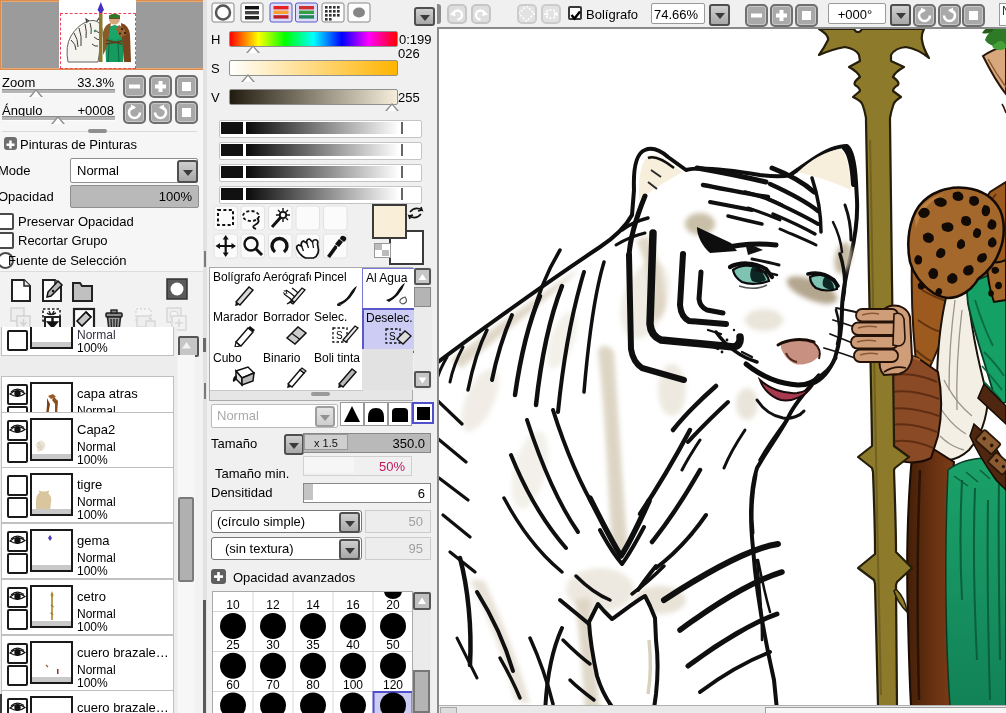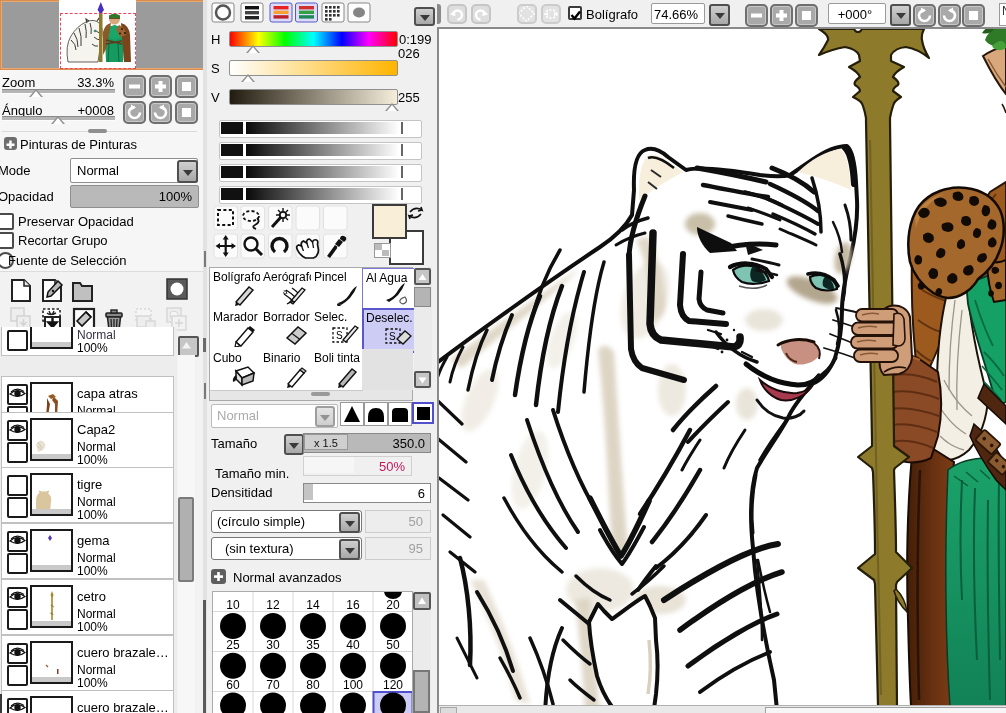--- a/index.html
+++ b/index.html
@@ -586,21 +586,21 @@
   <div class="abs" style="left:4px;top:537px;width:149px;height:21px;background:#fff;border:1px solid #777;border-radius:3px;"></div>
   <div class="t abs" style="left:10px;top:542px;margin-left:8px;">(sin textura)</div>
   <div class="ddbtn" style="left:132px;top:539px;width:17px;height:17px;"></div>
   <div class="abs" style="left:158px;top:537px;width:64px;height:21px;background:#ededed;border:1px solid #ccc;"></div>
   <div class="t abs" style="left:158px;top:542px;width:58px;text-align:right;color:#a0a0a0;">95</div>
 
   <div class="abs" style="left:4px;top:569px;width:15px;height:15px;background:#5e5e5e;border-radius:3px;"><svg width="15" height="15">
           <rect x="3" y="6.3" width="9" height="2.6" fill="#fff"></rect>
           <rect x="6.2" y="3" width="2.6" height="9" fill="#fff"></rect>
         </svg></div>
-  <div class="t abs" style="left:26px;top:571px;">Normal avanzados</div>
+  <div class="t abs" style="left:26px;top:571px;">Opacidad avanzados</div>
 
   <div class="abs" style="left:5px;top:591px;width:201px;height:122px;background:#fff;border:1px solid #aaa;border-bottom:none;box-sizing:border-box;overflow:hidden;">
     <svg width="200" height="122">
       <g stroke="#d8d8d8" stroke-width="1">
             <path d="M40,0 V122 M80,0 V122 M120,0 V122 M160,0 V122"></path>
             <path d="M0,19.5 H200 M0,59.5 H200 M0,99.5 H200"></path>
           </g>
       <ellipse cx="180" cy="-1" rx="9" ry="8" fill="#000"></ellipse>
       <rect x="160.5" y="100" width="39" height="22" fill="#ccccf5" stroke="#5050cc" stroke-width="2"></rect>
       <g fill="#000">

